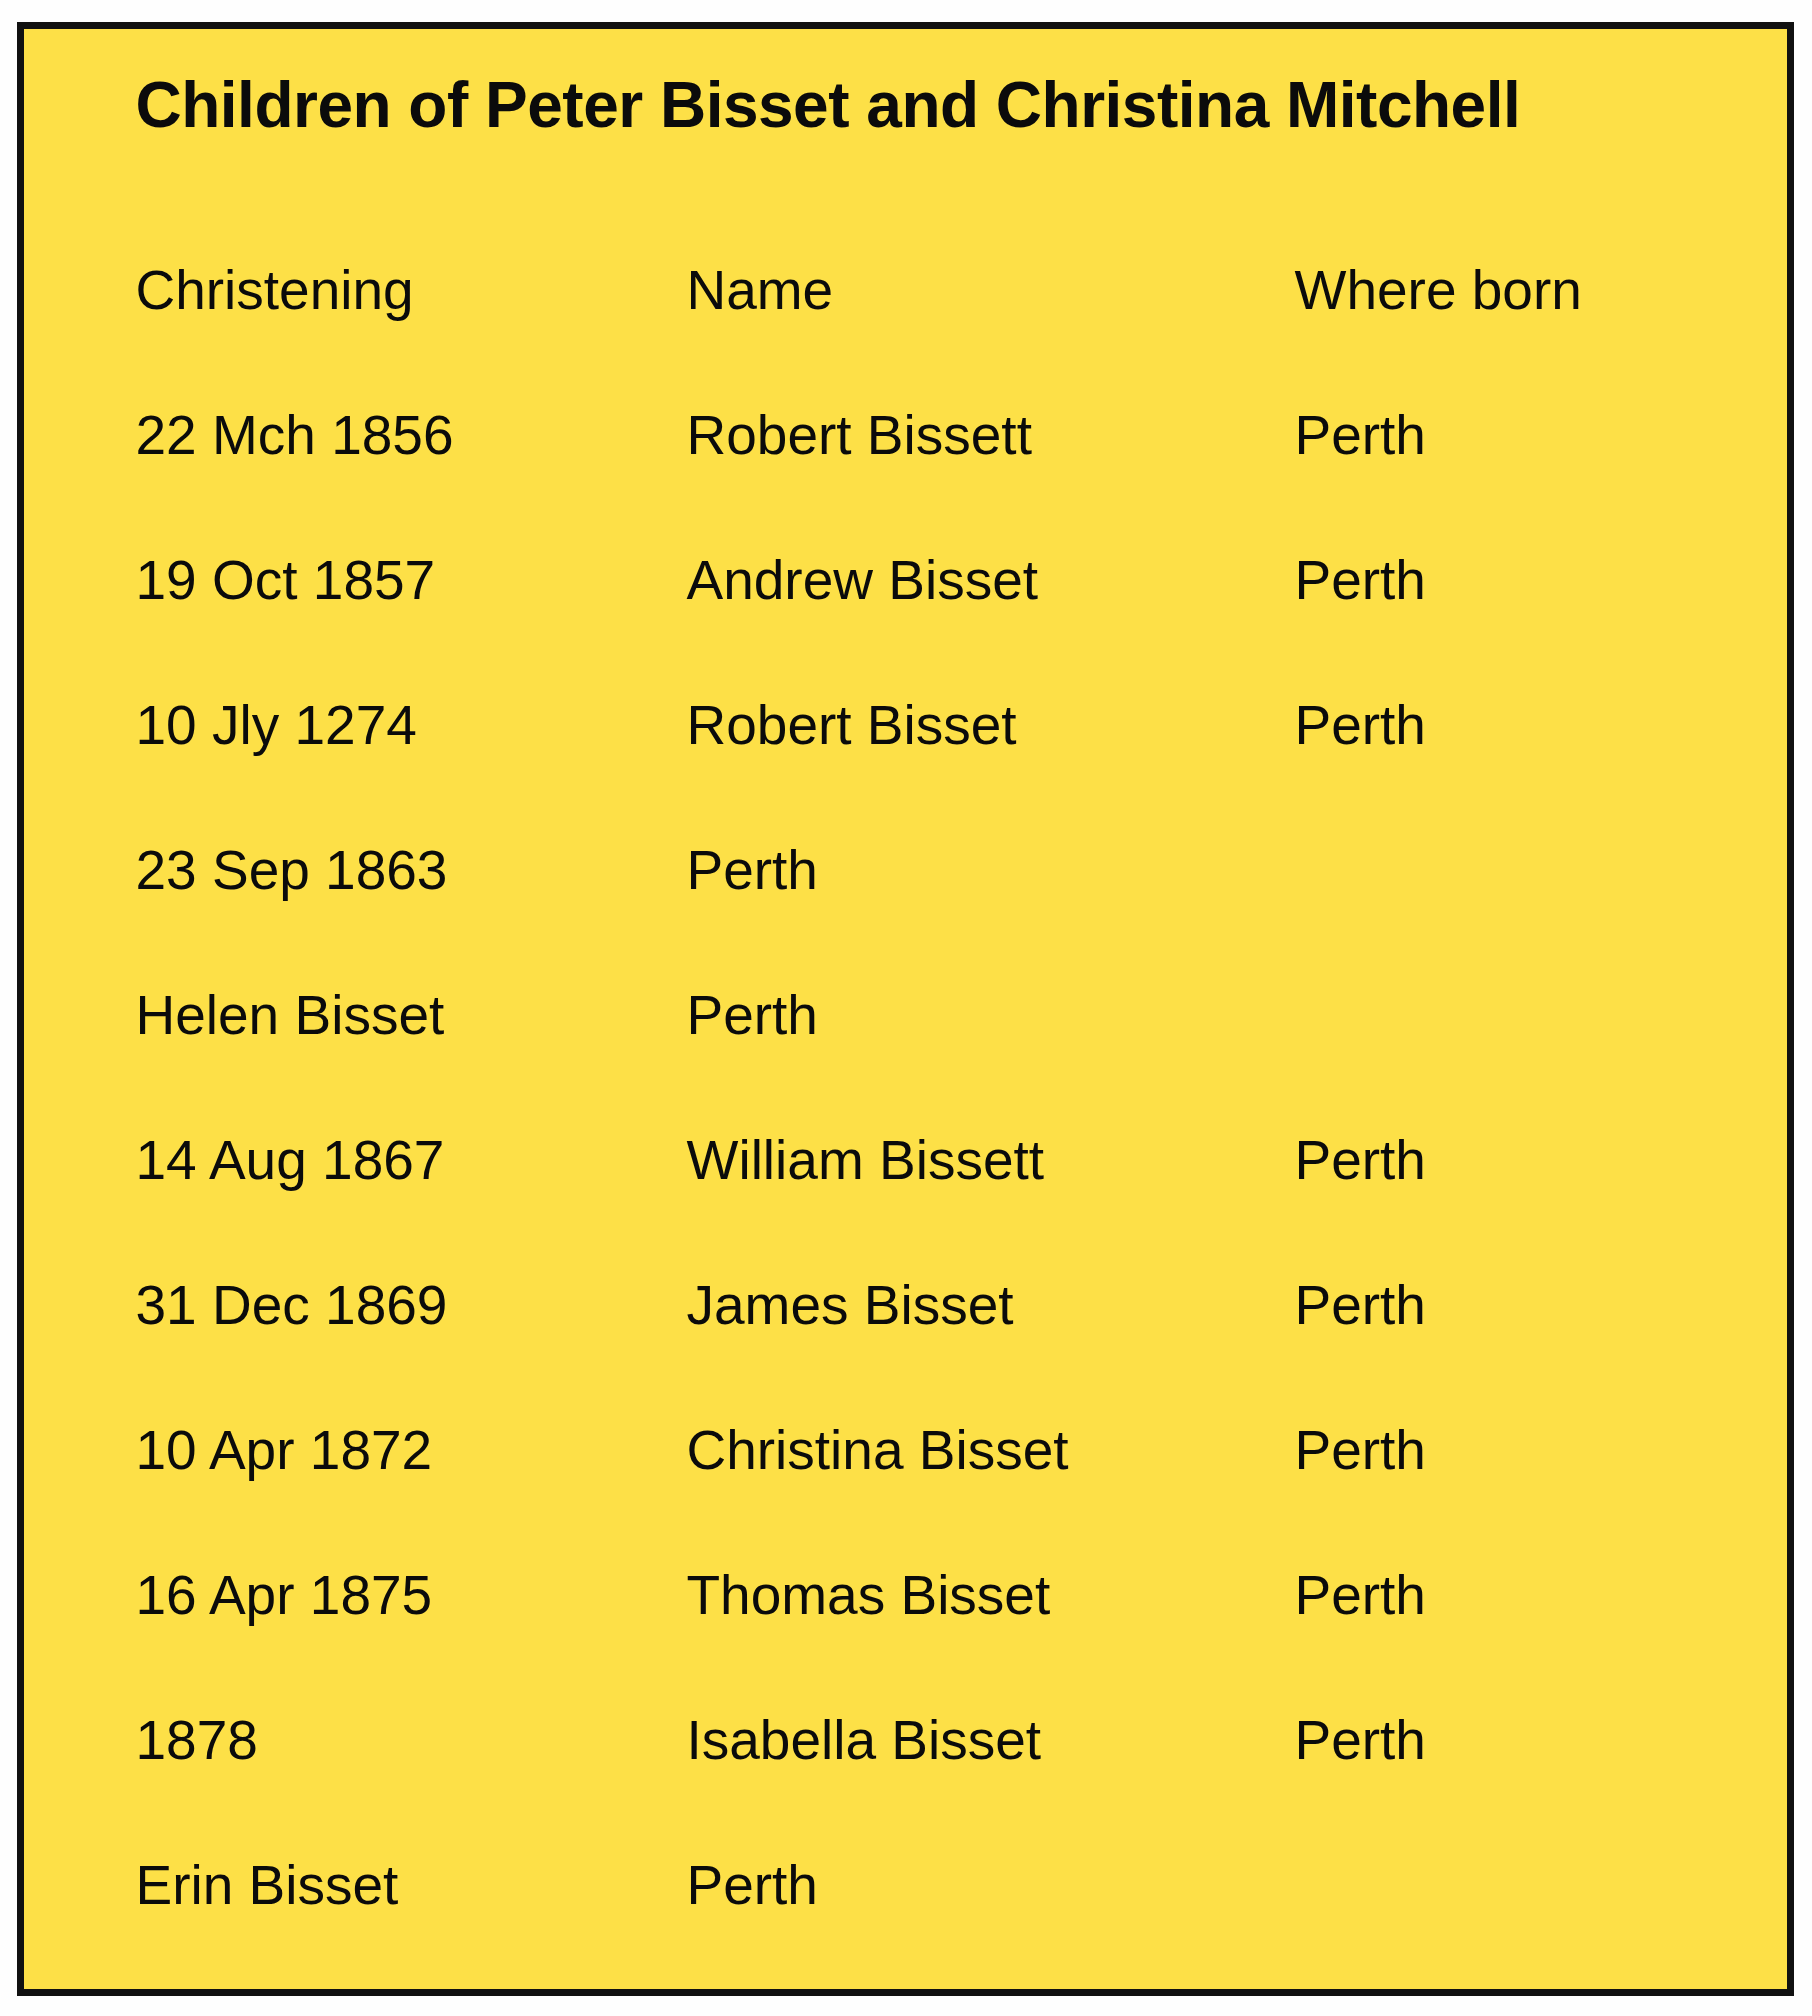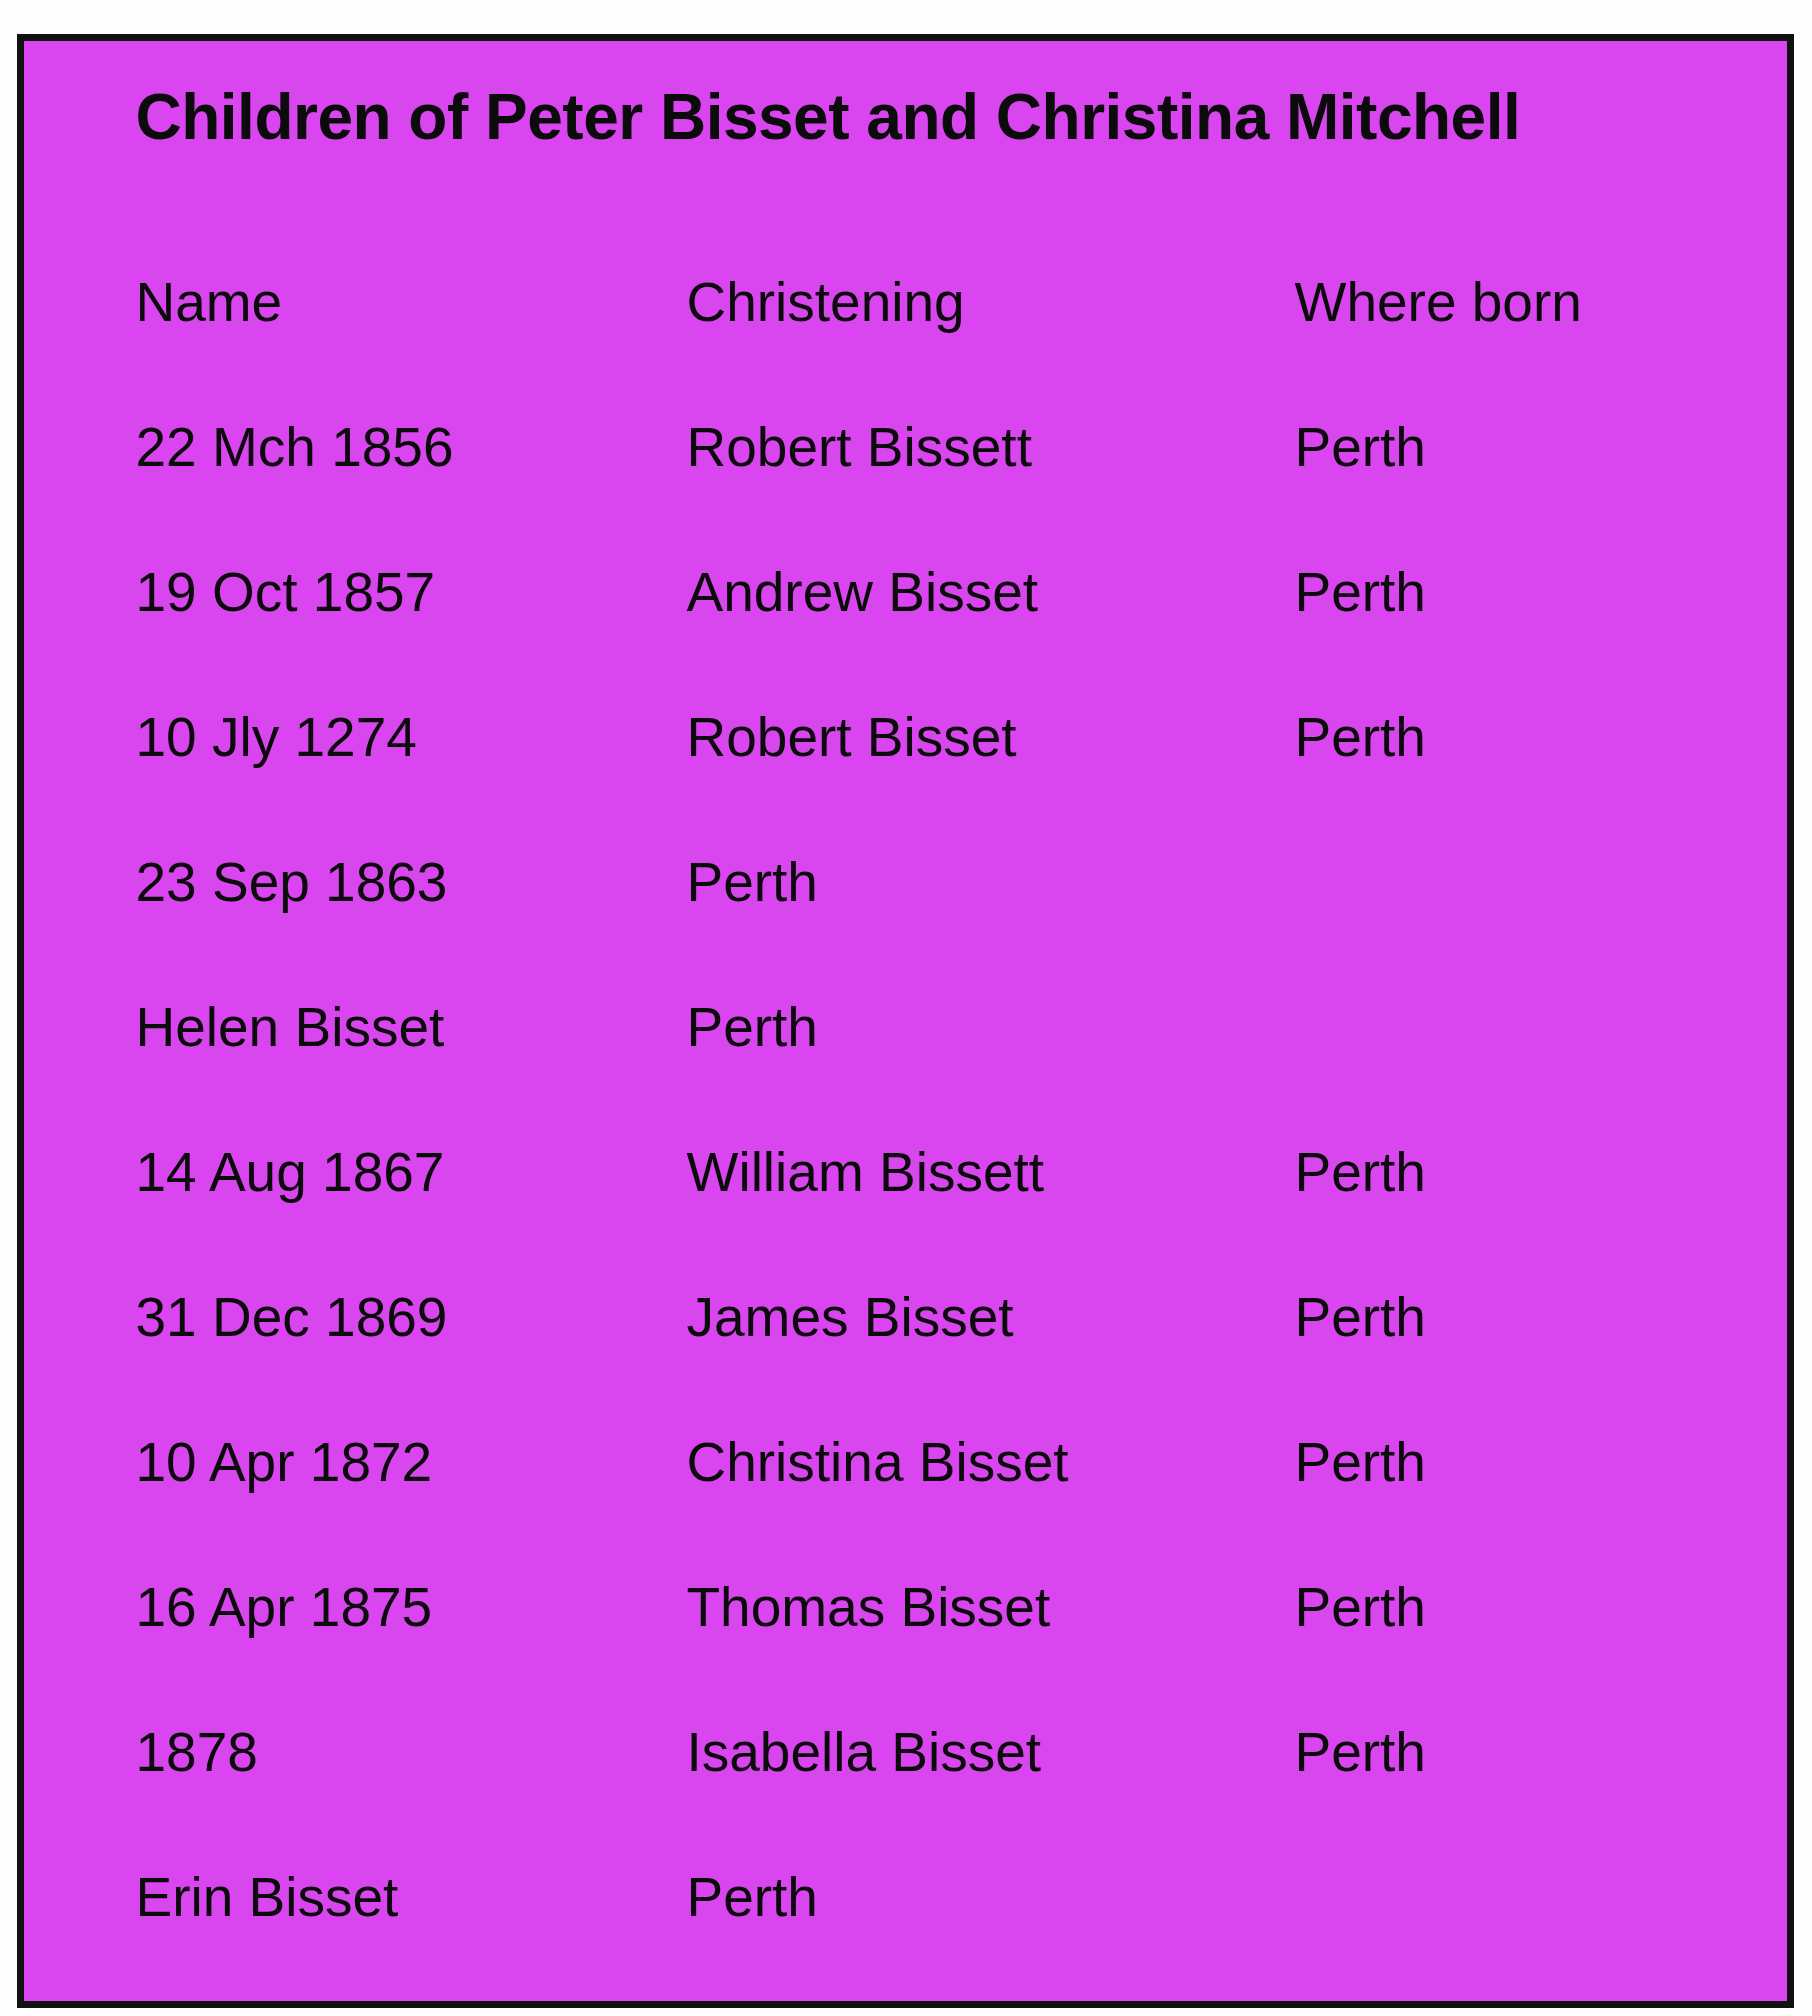--- a/index.html
+++ b/index.html
@@ -16,22 +16,21 @@
     overflow: hidden;
   }
   .frame {
     position: absolute;
     left: 16.5px;
     top: 22px;
     width: 1777px;
     height: 1974px;
     border: 7.3px solid #111;
     box-sizing: border-box;
-    background: #d946ef;
-    margin-top: 12px;
+    background: #fde047;
   }
   .content {
     padding: 44px 0 0 112px;
   }
   .title {
     font-size: 64px;
     font-weight: 700;
     line-height: 1;
     letter-spacing: -0.5px;
     margin: 0 0 123px 0;
@@ -53,22 +52,22 @@
 </style>
 </head>
 <body>
 
 <div class="frame">
   <div class="content">
     <h1 class="title">Children of Peter Bisset and Christina Mitchell</h1>
 
     <div class="table">
       <div class="row">
+        <div class="cell">Christening</div>
         <div class="cell">Name</div>
-        <div class="cell">Christening</div>
         <div class="cell">Where born</div>
       </div>
 
       <div id="rows-container">
         <div class="row">
           <div class="cell">22 Mch 1856</div>
           <div class="cell">Robert Bissett</div>
           <div class="cell">Perth</div>
         </div>
 

